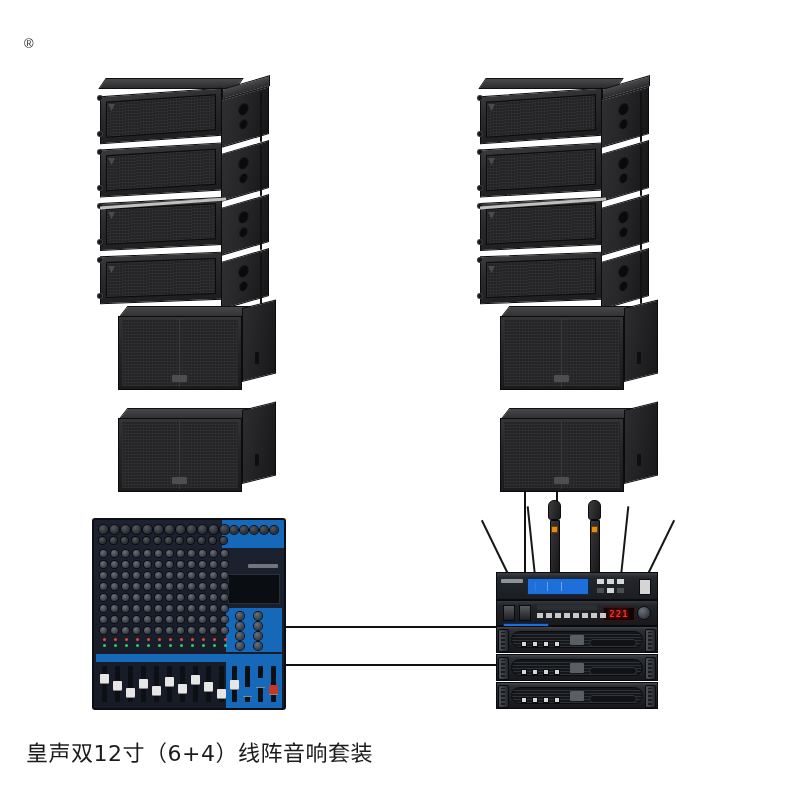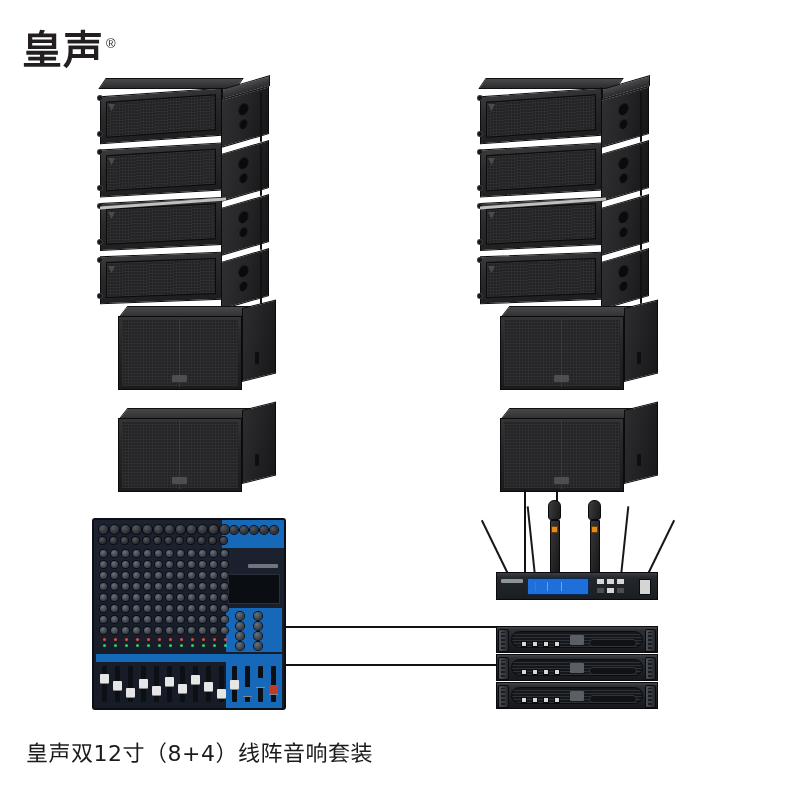--- a/index.html
+++ b/index.html
@@ -184,21 +184,20 @@
 
   
   .cable{position:absolute;background:#111;}
 </style>
 </head>
 <body>
 
 <div id="stage">
 
   <div class="brand">
-    <span class="brand-cn">皇声</span>
     <span class="brand-reg">®</span>
   </div>
 
   <div class="array" id="arrL" style="left:100px;top:78px;">
       <div class="cab-top" style="left: 2px; top: 0px; width: 138px; height: 11px; transform: skewX(-34deg);"></div>
       <div class="cab-top" style="left: 122px; top: 4px; width: 48px; height: 11px; transform: skewY(-16deg);"></div>
       <div class="cab" style="left: 0px; top: 14px; width: 178px; height: 50px;">
         <div class="cab-front" style="left: 0px; top: 0px; width: 122px; height: 48px; transform: skewY(-4deg);"></div>
         <div class="hf-badge" style="left: 8px; top: 12px;"></div>
         <div class="cab-side" style="left: 121px; top: 1px; width: 48px; height: 48px; transform: skewY(-16deg);"></div>
@@ -563,20 +562,38 @@
         <span style="width:7px;height:5px;background:#d7d7d7;"></span>
       </div>
       <div style="position:absolute;left:100px;top:15px;display:flex;gap:3px;">
         <span style="width:7px;height:5px;background:#4a4e55;"></span>
         <span style="width:7px;height:5px;background:#d7d7d7;"></span>
         <span style="width:7px;height:5px;background:#4a4e55;"></span>
       </div>
       <div style="position:absolute;right:6px;top:6px;width:12px;height:16px;background:#d5d5d5;border:1px solid #0a0b0d;box-sizing:border-box;"></div>
     </div>
 
+    <div class="ru ru-proc">
+      <div class="led7" style="left:106px;top:6px;width:32px;height:14px;">221</div>
+      <div style="position:absolute;left:6px;top:4px;width:12px;height:16px;background:linear-gradient(180deg,#55595f,#1d2024);border:1px solid #0a0b0d;box-sizing:border-box;"></div>
+      <div style="position:absolute;left:22px;top:4px;width:12px;height:16px;background:linear-gradient(180deg,#55595f,#1d2024);border:1px solid #0a0b0d;box-sizing:border-box;"></div>
+      <div style="position:absolute;left:40px;top:12px;display:flex;gap:3px;">
+        <span style="width:6px;height:5px;background:#c9c9c9;"></span>
+        <span style="width:6px;height:5px;background:#c9c9c9;"></span>
+        <span style="width:6px;height:5px;background:#c9c9c9;"></span>
+        <span style="width:6px;height:5px;background:#c9c9c9;"></span>
+        <span style="width:6px;height:5px;background:#c9c9c9;"></span>
+        <span style="width:6px;height:5px;background:#c9c9c9;"></span>
+        <span style="width:6px;height:5px;background:#c9c9c9;"></span>
+        <span style="width:6px;height:5px;background:#c9c9c9;"></span>
+      </div>
+      <div style="position:absolute;left:40px;top:4px;width:60px;height:5px;background:#2b2e33;"></div>
+      <div style="position:absolute;right:6px;top:5px;width:14px;height:14px;border-radius:50%;background:radial-gradient(circle at 35% 30%,#6e737b,#1d2024);border:1px solid #0a0b0d;box-sizing:border-box;"></div>
+      <div class="lcd" style="left:6px;top:22px;width:46px;height:4px;"></div>
+    </div>
 
     <div class="ru ru-amp" style="top:54px;">
       <div class="rack-ear" style="left:1px;"></div>
       <div class="rack-ear" style="right:1px;"></div>
       <div class="amp-grille"></div>
       <div class="amp-logo"></div>
       <div class="amp-leds">
         <span class="amp-led-box"></span>
         <span class="amp-led-box"></span>
         <span class="amp-led-box"></span>
@@ -607,15 +624,15 @@
       <div class="amp-leds">
         <span class="amp-led-box"></span>
         <span class="amp-led-box"></span>
         <span class="amp-led-box"></span>
         <span class="amp-led-box"></span>
       </div>
       <div class="amp-meter"></div>
     </div>
   </div>
 
-  <div class="caption">皇声双12寸（8+4）线阵音响套装</div>
+  <div class="caption">皇声双12寸（6+4）线阵音响套装</div>
 
 </div>
 
 </body></html>

